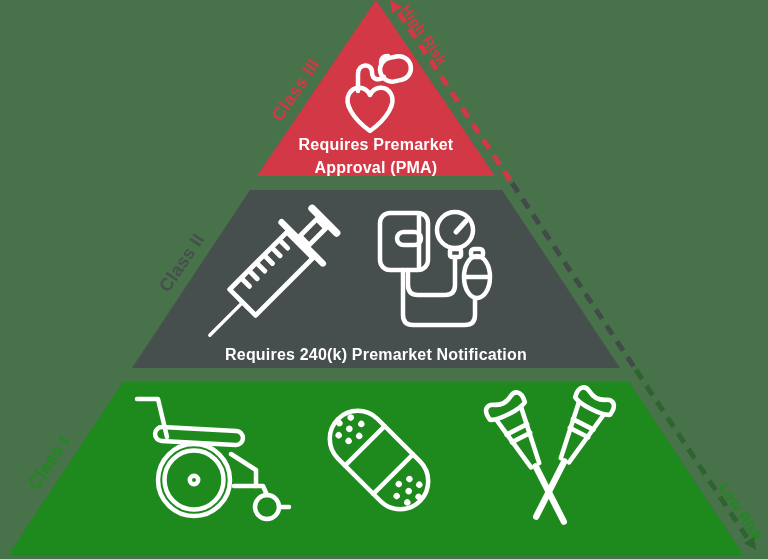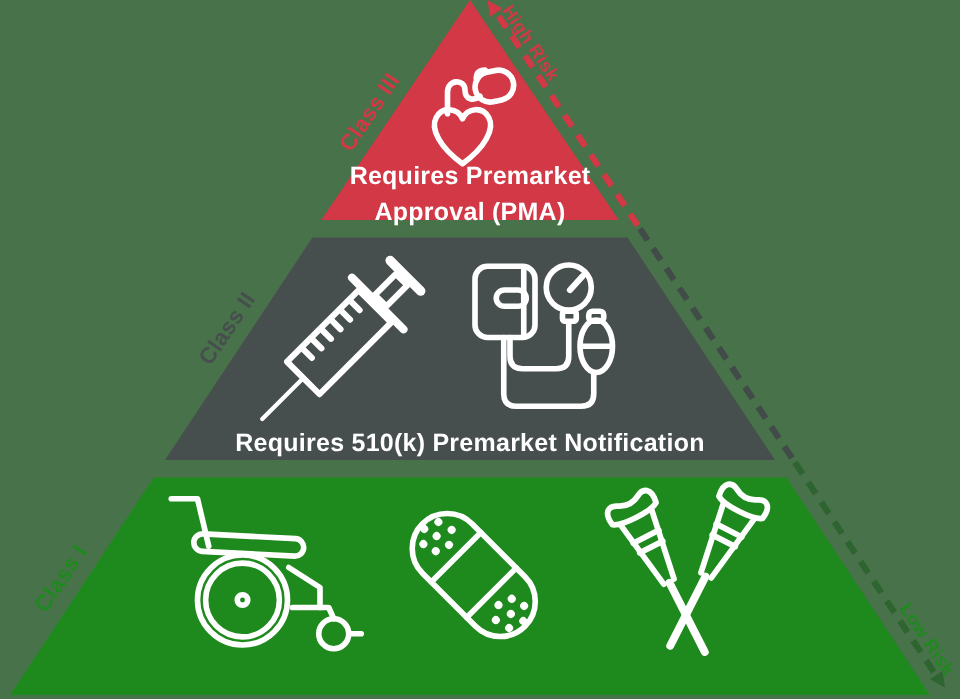--- a/index.html
+++ b/index.html
@@ -14,21 +14,21 @@
   }
   .stage svg.layer{position:absolute;left:0;top:0;}
   .txt{
     position:absolute;
     font-weight:700;
     white-space:nowrap;
     transform:translate(-50%,-50%);
   }
   .desc{
     color:#ffffff;
-    font-size:20px;
+    font-size:16px;
     text-align:center;
     letter-spacing:.2px;
   }
   .desc.wrap{white-space:normal;width:212px;line-height:1.45;}
   .class-label{
     font-size:18px;
     letter-spacing:.3px;
   }
   .risk-label{
     font-size:14.5px;
@@ -147,21 +147,21 @@
           <line x1="-10" y1="15" x2="10" y2="15"></line>
           <line x1="-9" y1="23" x2="9" y2="23"></line>
           <line x1="0" y1="51" x2="0" y2="105" stroke-width="5.5"></line>
         </g>
       </g>
     </g>
   </svg>
 
   <div class="txt desc wrap" style="left:376px;top:156px;">Requires Premarket Approval (PMA)</div>
 
-  <div class="txt desc" style="left:376px;top:355px;">Requires 510(k) Premarket Notification</div>
+  <div class="txt desc" style="left:376px;top:355px;">Requires 240(k) Premarket Notification</div>
 
 
   <div class="txt class-label c-red rot-left" style="left:296px;top:90px;">Class III</div>
 
   <div class="txt class-label c-gray rot-left" style="left:182px;top:263px;">Class II</div>
 
   <div class="txt class-label c-green rot-left" style="left:49px;top:463px;">Class I</div>
 
   <div class="txt risk-label c-red rot-right" style="left:424px;top:35px;">High Risk</div>
 

